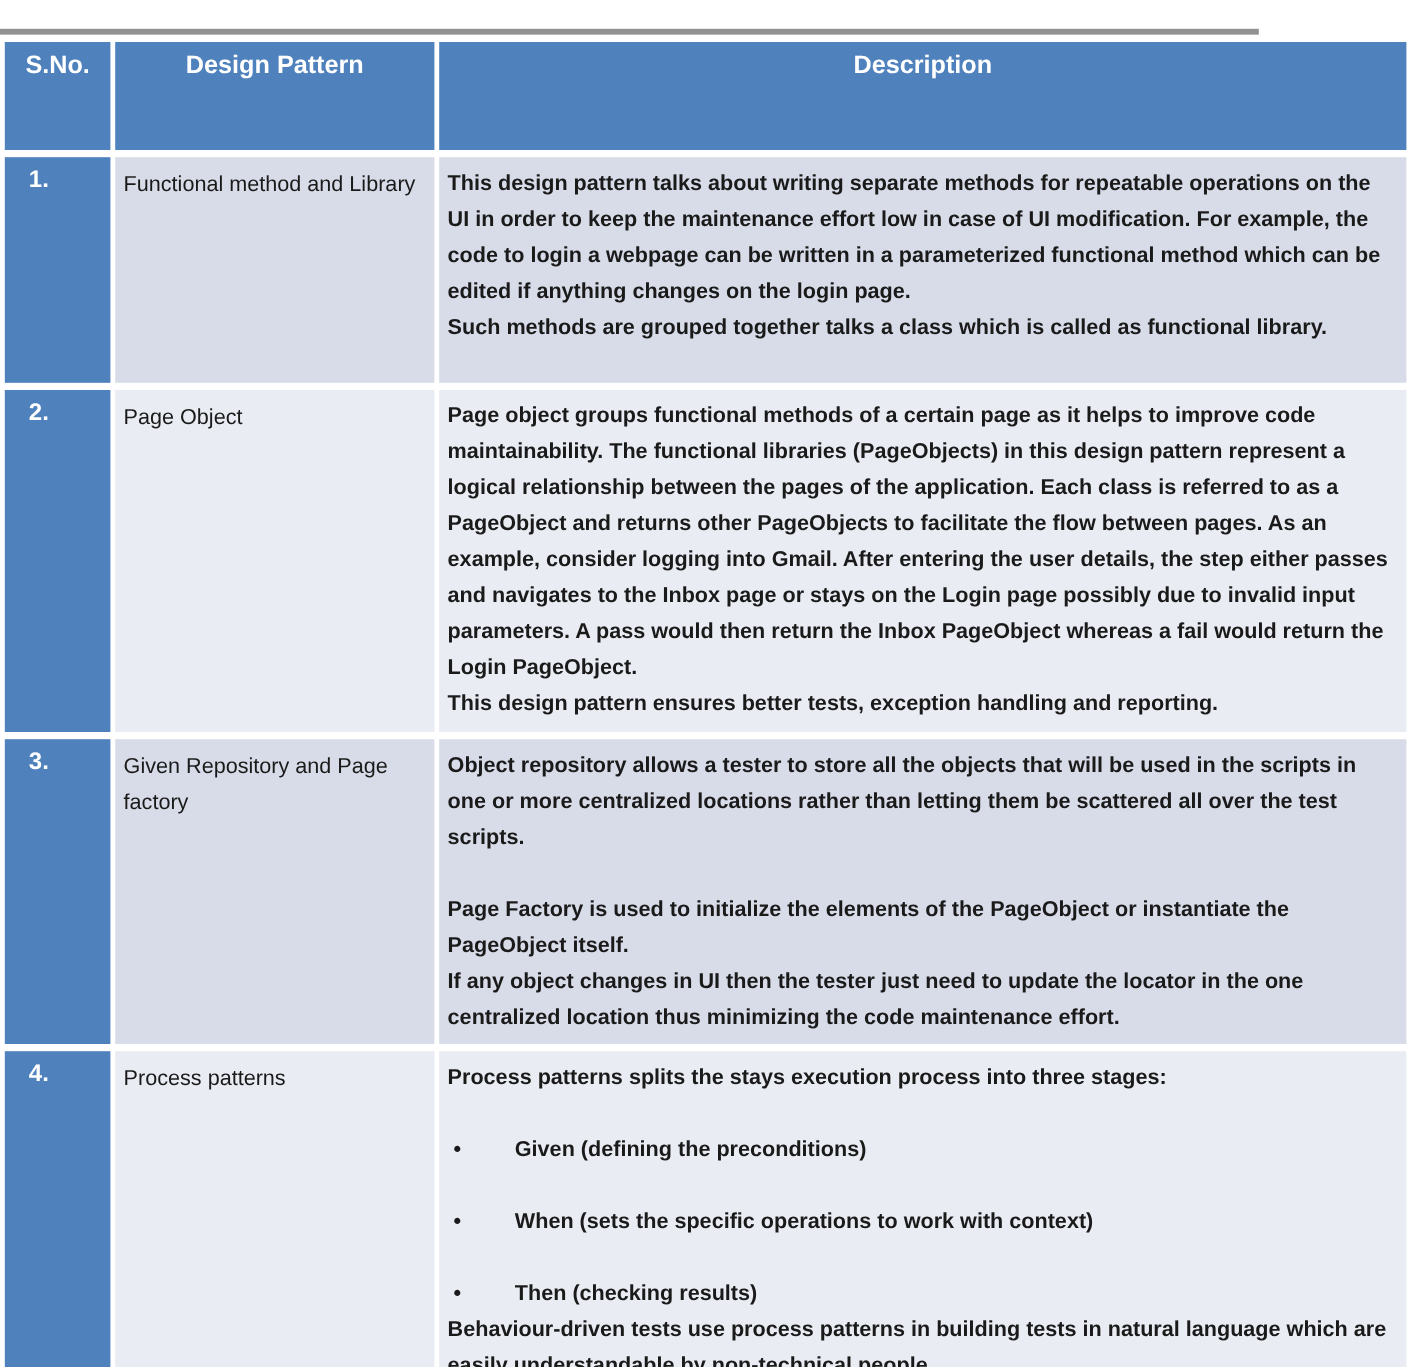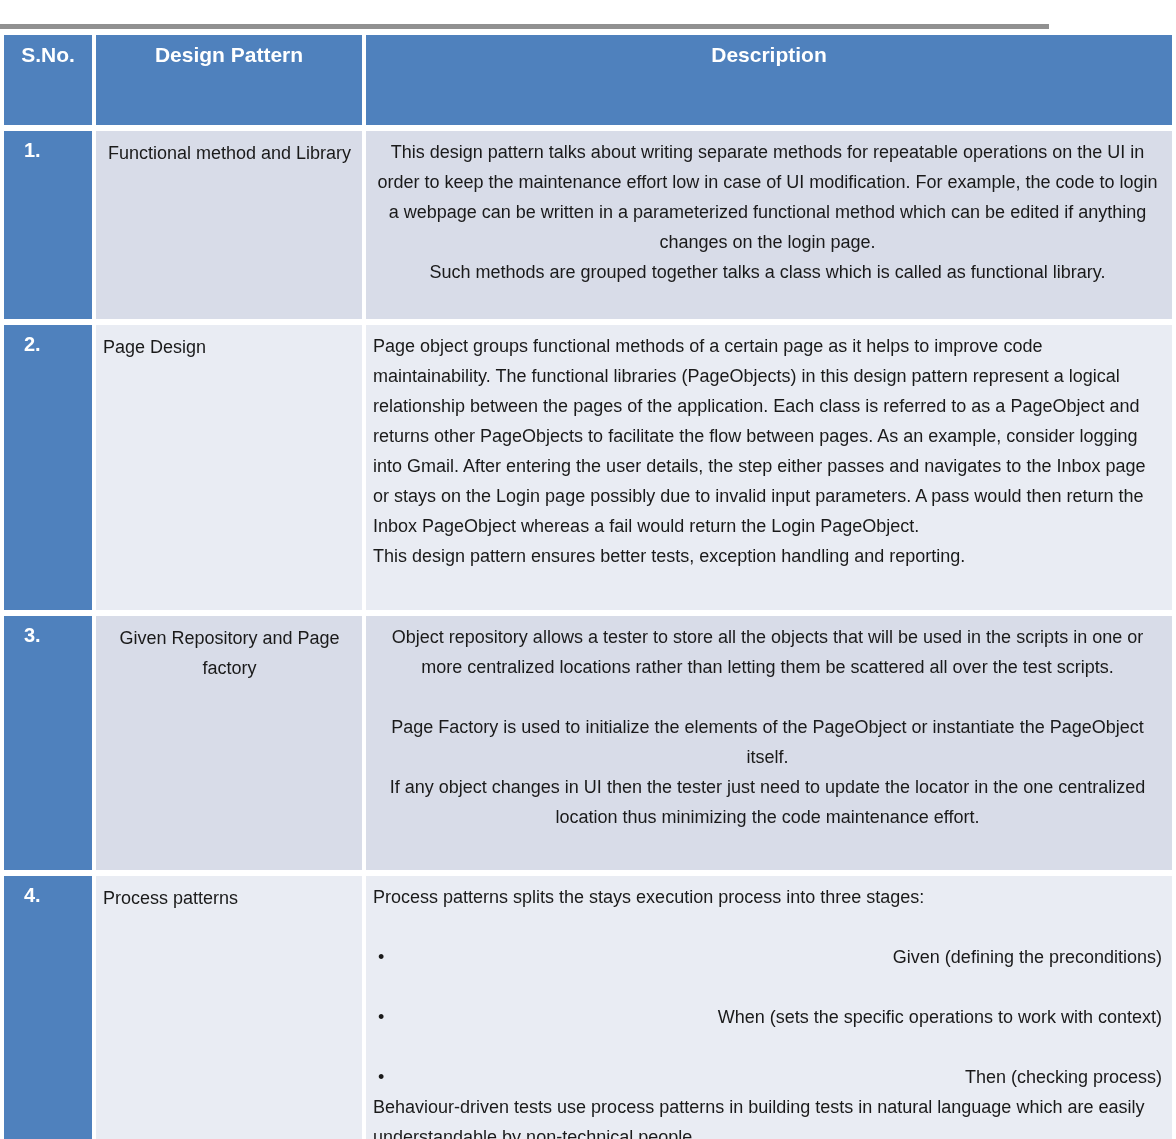--- a/index.html
+++ b/index.html
@@ -55,34 +55,35 @@
   }
   td.pat{
     font-size:18px;
     line-height:30px;
     padding:7px 6px 0 7px;
   }
   td.desc{
     font-size:18px;
     line-height:30px;
     padding:6px 10px 0 7px;
+    font-weight:bold;
   }
-  tr.band-dark td.pat, tr.band-dark td.desc{background:var(--band-dark);text-align:center;}
+  tr.band-dark td.pat, tr.band-dark td.desc{background:var(--band-dark);}
   tr.band-light td.pat, tr.band-light td.desc{background:var(--band-light);}
 
   tr.r1{height:188px;}
   tr.r2{height:285px;}
   tr.r3{height:254px;}
   tr.r4{height:252px;}
 
   td.desc p{margin:0;}
   td.desc p.spaced{margin-top:30px;}
   .bullet-row{display:flex;margin-top:30px;}
   .bdot{width:56px;flex:0 0 56px;padding-left:5px;}
-  .btext{flex:1;text-align:right;}
+  .btext{flex:1;}
   p.note{margin:26px 0 0 78px;}
 </style>
 </head>
 <body>
 
 <div class="page">
   <div class="top-strip"></div>
 
   <table class="dp">
     <colgroup>
@@ -102,21 +103,21 @@
         <td class="no">1.</td>
         <td class="pat">Functional method and Library</td>
         <td class="desc">
           <p>This design pattern talks about writing separate methods for repeatable operations on the UI in order to keep the maintenance effort low in case of UI modification. For example, the code to login a webpage can be written in a parameterized functional method which can be edited if anything changes on the login page.</p>
           <p>Such methods are grouped together talks a class which is called as functional library.</p>
         </td>
       </tr>
 
       <tr class="band-light r2">
         <td class="no">2.</td>
-        <td class="pat">Page Design</td>
+        <td class="pat">Page Object</td>
         <td class="desc">
           <p>Page object groups functional methods of a certain page as it helps to improve code maintainability. The functional libraries (PageObjects) in this design pattern represent a logical relationship between the pages of the application. Each class is referred to as a PageObject and returns other PageObjects to facilitate the flow between pages. As an example, consider logging into Gmail. After entering the user details, the step either passes and navigates to the Inbox page or stays on the Login page possibly due to invalid input parameters. A pass would then return the Inbox PageObject whereas a fail would return the Login PageObject.</p>
           <p>This design pattern ensures better tests, exception handling and reporting.</p>
         </td>
       </tr>
 
       <tr class="band-dark r3">
         <td class="no">3.</td>
         <td class="pat">Given Repository and Page factory</td>
         <td class="desc">
@@ -134,21 +135,21 @@
           <div class="bullet-row">
             <span class="bdot">•</span>
             <span class="btext">Given (defining the preconditions)</span>
           </div>
           <div class="bullet-row">
             <span class="bdot">•</span>
             <span class="btext">When (sets the specific operations to work with context)</span>
           </div>
           <div class="bullet-row">
             <span class="bdot">•</span>
-            <span class="btext">Then (checking process)</span>
+            <span class="btext">Then (checking results)</span>
           </div>
           <p class="note">Behaviour-driven tests use process patterns in building tests in natural language which are easily understandable by non-technical people.</p>
         </td>
       </tr>
     </tbody>
   </table>
 
   <div class="bottom-blue"></div>
 
 </div>

